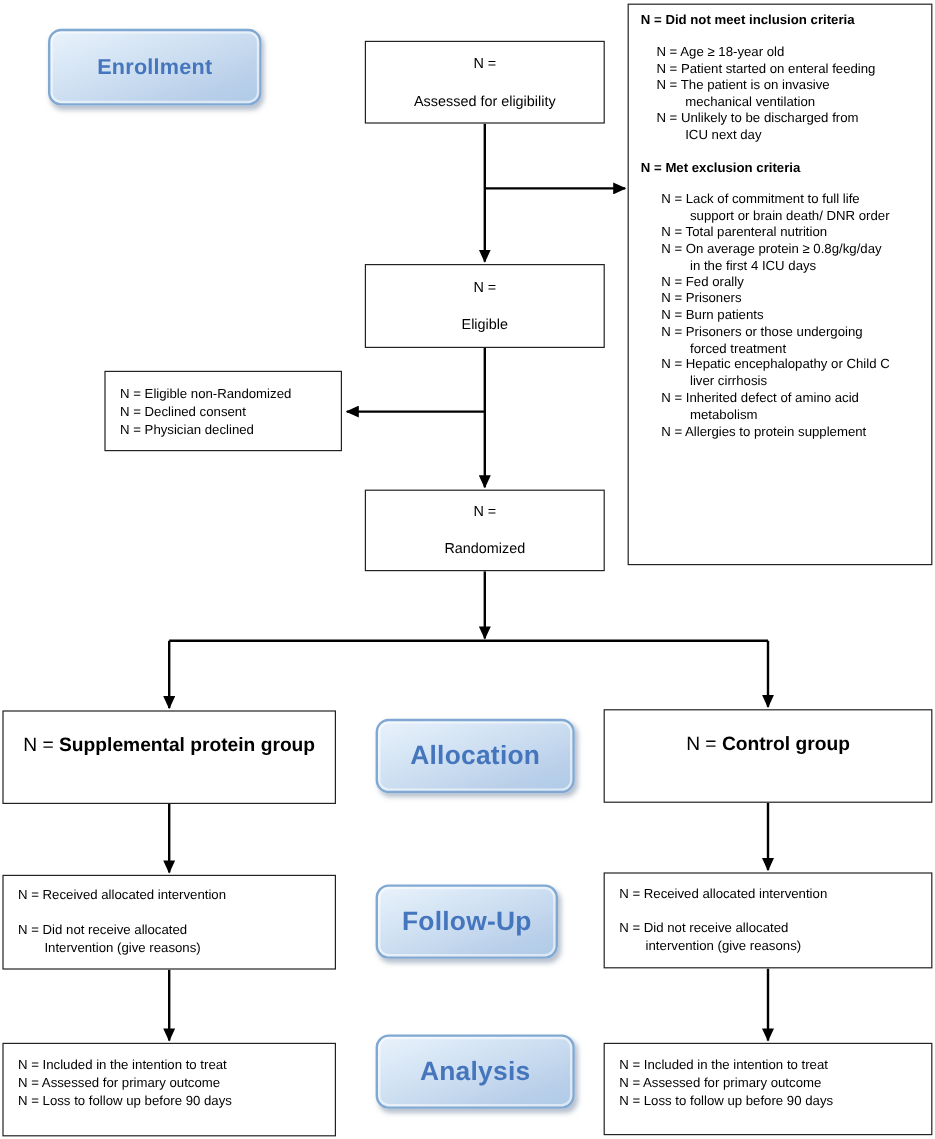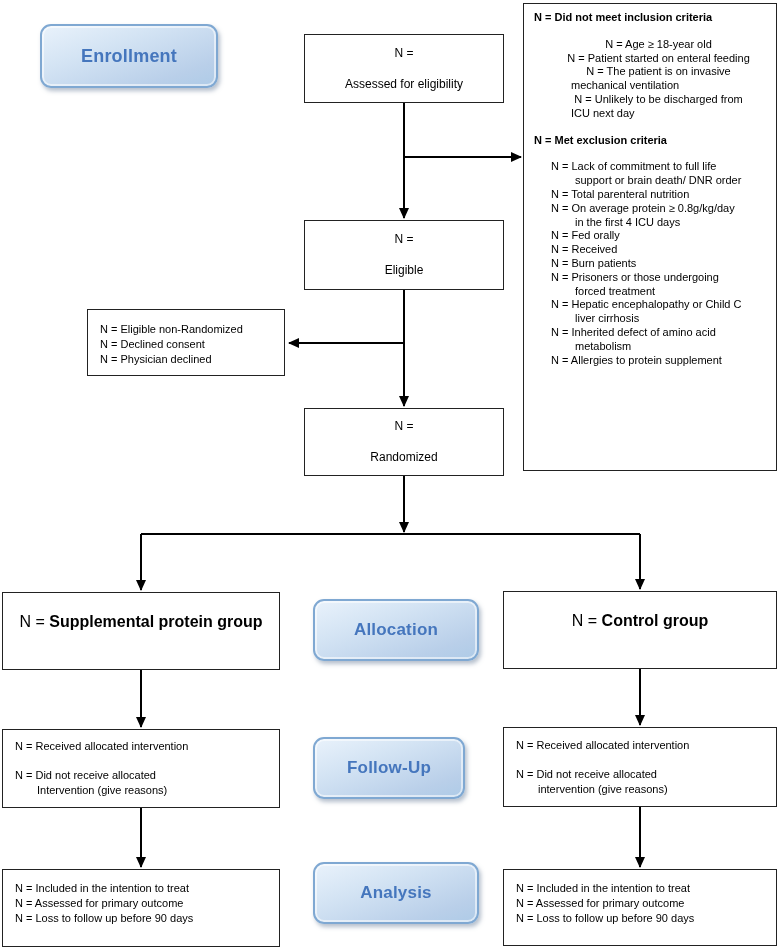--- a/index.html
+++ b/index.html
@@ -30,32 +30,32 @@
   #box-alloc-right{left:503px;top:591px;width:274px;height:78px;}
   #box-fu-left{left:2px;top:729px;width:278px;height:79px;padding-top:9px;}
   #box-fu-right{left:503px;top:727px;width:274px;height:80px;padding-top:10px;}
   #box-an-left{left:2px;top:869px;width:278px;height:78px;padding-top:11px;}
   #box-an-right{left:503px;top:869px;width:274px;height:77px;padding-top:11px;}
 
   
   .crit{font-size:11px;line-height:13.8px;padding:7px 6px 6px 10px;}
   .crit .hd{font-weight:bold;}
   .crit .gap{height:13px;}
-  .crit .it{margin-left:13px;text-align:center;}
+  .crit .it{margin-left:13px;}
   .crit .cont1{margin-left:37px;}
   .crit .it2{margin-left:17px;}
   .crit .cont2{margin-left:41px;}
 
   
   .badge{
     position:absolute;box-sizing:border-box;border:2px solid #7fa8d2;border-radius:11px;
     background:linear-gradient(160deg,#e9f2fb 0%,#d4e4f4 35%,#b9cfe9 80%,#aecbe7 100%);
     box-shadow:2px 3px 4px rgba(110,130,155,.5), inset 0 0 0 2px rgba(255,255,255,.55);
     display:flex;align-items:center;justify-content:center;
-    font-size:17px;font-weight:bold;color:#4576bd;letter-spacing:.2px;
+    font-size:22px;font-weight:bold;color:#4576bd;letter-spacing:.2px;
   }
   #badge-enrollment{left:40px;top:24px;width:178px;height:64px;font-size:18px;}
   #badge-allocation{left:313px;top:599px;width:166px;height:62px;}
   #badge-followup{left:313px;top:737px;width:152px;height:62px;}
   #badge-analysis{left:313px;top:862px;width:166px;height:62px;}
 </style>
 </head>
 <body>
 
 <div class="stage">
@@ -111,21 +111,21 @@
       <div class="cont1">ICU next day</div>
       <div class="gap"></div>
       <div class="hd">N = Met exclusion criteria</div>
       <div class="gap"></div>
       <div class="it2">N = Lack of commitment to full life</div>
       <div class="cont2">support or brain death/ DNR order</div>
       <div class="it2">N = Total parenteral nutrition</div>
       <div class="it2">N = On average protein ≥ 0.8g/kg/day</div>
       <div class="cont2">in the first 4 ICU days</div>
       <div class="it2">N = Fed orally</div>
-      <div class="it2">N = Received</div>
+      <div class="it2">N = Prisoners</div>
       <div class="it2">N = Burn patients</div>
       <div class="it2">N = Prisoners or those undergoing</div>
       <div class="cont2">forced treatment</div>
       <div class="it2">N = Hepatic encephalopathy or Child C</div>
       <div class="cont2">liver cirrhosis</div>
       <div class="it2">N = Inherited defect of amino acid</div>
       <div class="cont2">metabolism</div>
       <div class="it2">N = Allergies to protein supplement</div>
     </div>
 

